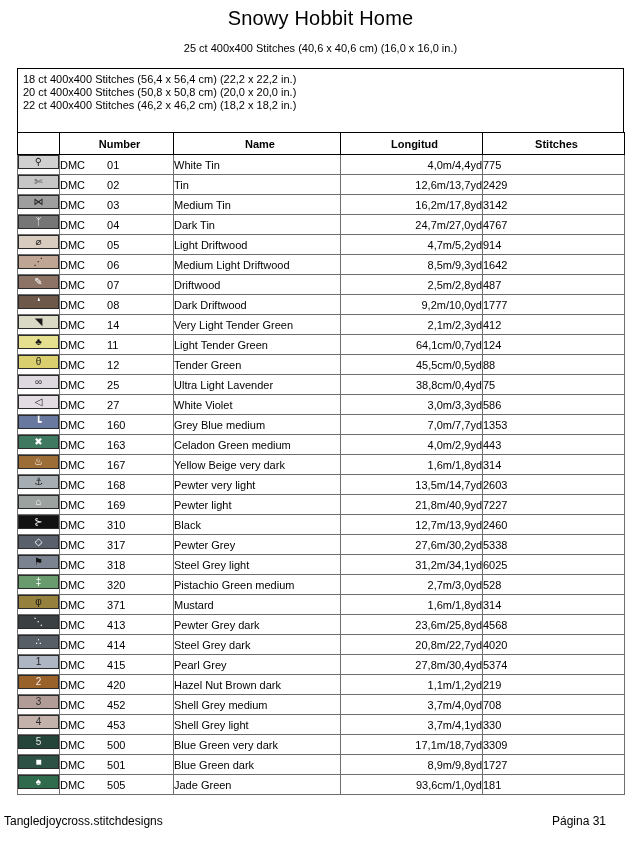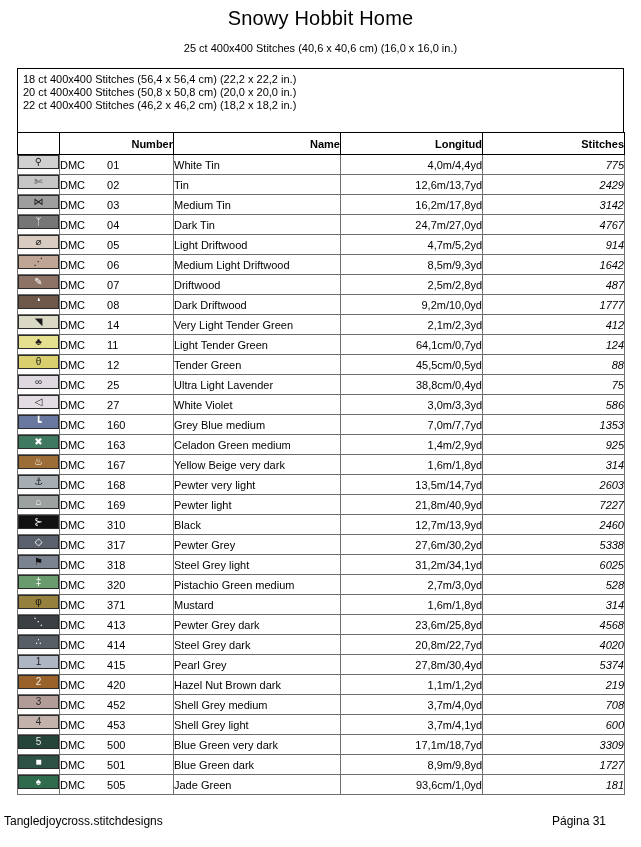--- a/index.html
+++ b/index.html
@@ -39,21 +39,21 @@
   }
   table.legend col.c-sym { width: 42px; }
   table.legend col.c-num { width: 114px; }
   table.legend col.c-name { width: 167px; }
   table.legend col.c-lon { width: 142px; }
   table.legend col.c-sti { width: 142px; }
   table.legend { border: 1px solid #000; }
   table.legend th {
     border: 1px solid #000;
     height: 22px;
-    text-align: right;
+    text-align: center;
     font-weight: 700;
     padding-left: 6px;
     font-size: 11px;
   }
   table.legend td {
     border: 1px solid #6e6e6e;
     height: 20px;
     padding: 0;
     overflow: hidden;
     white-space: nowrap;
@@ -62,21 +62,21 @@
   .swatch {
     height: 14px;
     border: 1px solid #2a2a2a;
     display: flex; align-items: center; justify-content: center;
     font-size: 10px; line-height: 10px;
   }
   td.num-cell { padding-left: 6px; }
   .code { display: inline-block; margin-left: 22px; }
   td.name-cell { padding-left: 5px; }
   td.lon-cell { text-align: right; padding-right: 4px; }
-  td.sti-cell { text-align: right; padding-right: 4px; font-style: italic; }
+  td.sti-cell { text-align: left; padding-right: 4px; }
   .footer-left {
     position: absolute; left: 4px; top: 814px; font-size: 12px;
   }
   .footer-right {
     position: absolute; right: 35px; top: 814px; font-size: 12px;
   }
 </style>
 </head>
 <body>
 
@@ -263,22 +263,22 @@
           <td class="sti-cell">1353</td>
         </tr>
         <tr>
           <td class="sym-cell">
             <div class="swatch" style="background: rgb(63, 122, 96);">
               <span style="color: rgb(255, 255, 255);">✖</span>
             </div>
           </td>
           <td class="num-cell"><span>DMC</span><span class="code">163</span></td>
           <td class="name-cell">Celadon Green medium</td>
-          <td class="lon-cell">1,4m/2,9yd</td>
-          <td class="sti-cell">925</td>
+          <td class="lon-cell">4,0m/2,9yd</td>
+          <td class="sti-cell">443</td>
         </tr>
         <tr>
           <td class="sym-cell">
             <div class="swatch" style="background: rgb(156, 109, 54);">
               <span style="color: rgb(255, 255, 255);">♨</span>
             </div>
           </td>
           <td class="num-cell"><span>DMC</span><span class="code">167</span></td>
           <td class="name-cell">Yellow Beige very dark</td>
           <td class="lon-cell">1,6m/1,8yd</td>
@@ -418,21 +418,21 @@
         </tr>
         <tr>
           <td class="sym-cell">
             <div class="swatch" style="background: rgb(195, 178, 171);">
               <span style="color: rgb(42, 42, 42);">4</span>
             </div>
           </td>
           <td class="num-cell"><span>DMC</span><span class="code">453</span></td>
           <td class="name-cell">Shell Grey light</td>
           <td class="lon-cell">3,7m/4,1yd</td>
-          <td class="sti-cell">600</td>
+          <td class="sti-cell">330</td>
         </tr>
         <tr>
           <td class="sym-cell">
             <div class="swatch" style="background: rgb(37, 69, 58);">
               <span style="color: rgb(232, 232, 232);">5</span>
             </div>
           </td>
           <td class="num-cell"><span>DMC</span><span class="code">500</span></td>
           <td class="name-cell">Blue Green very dark</td>
           <td class="lon-cell">17,1m/18,7yd</td>

